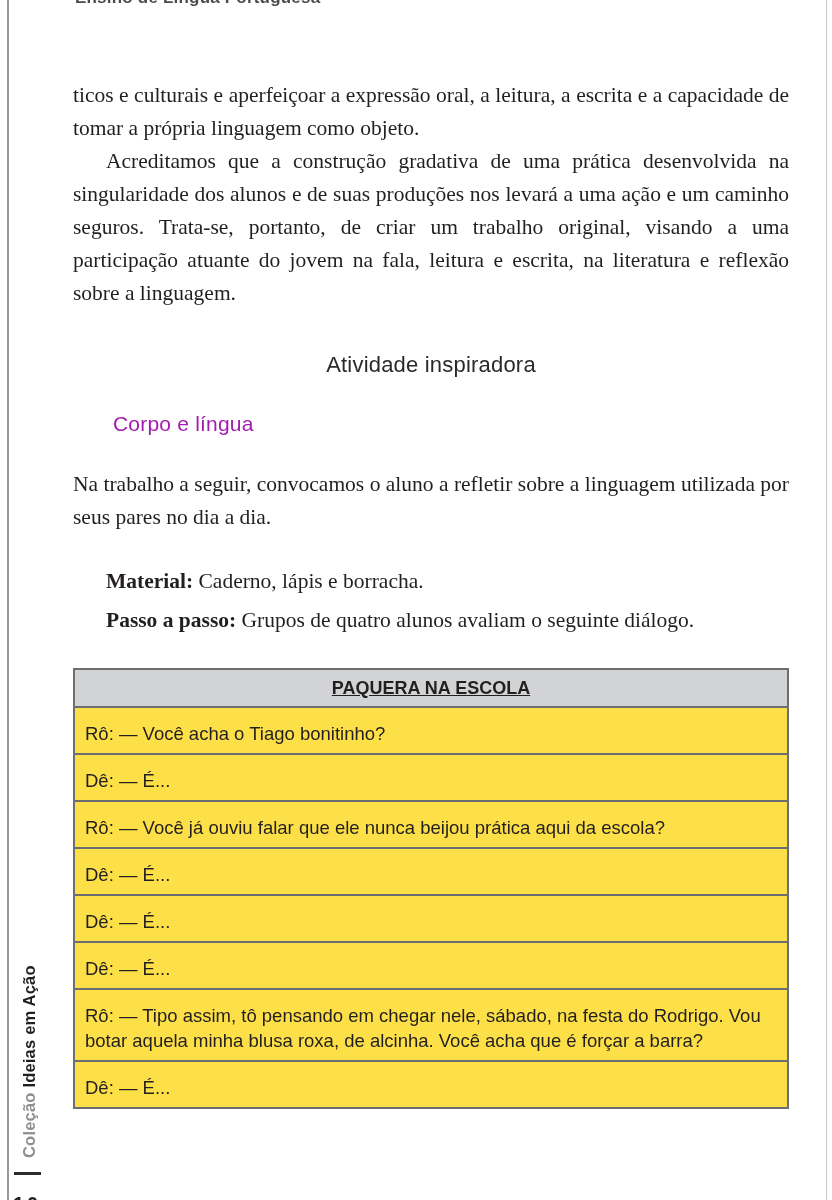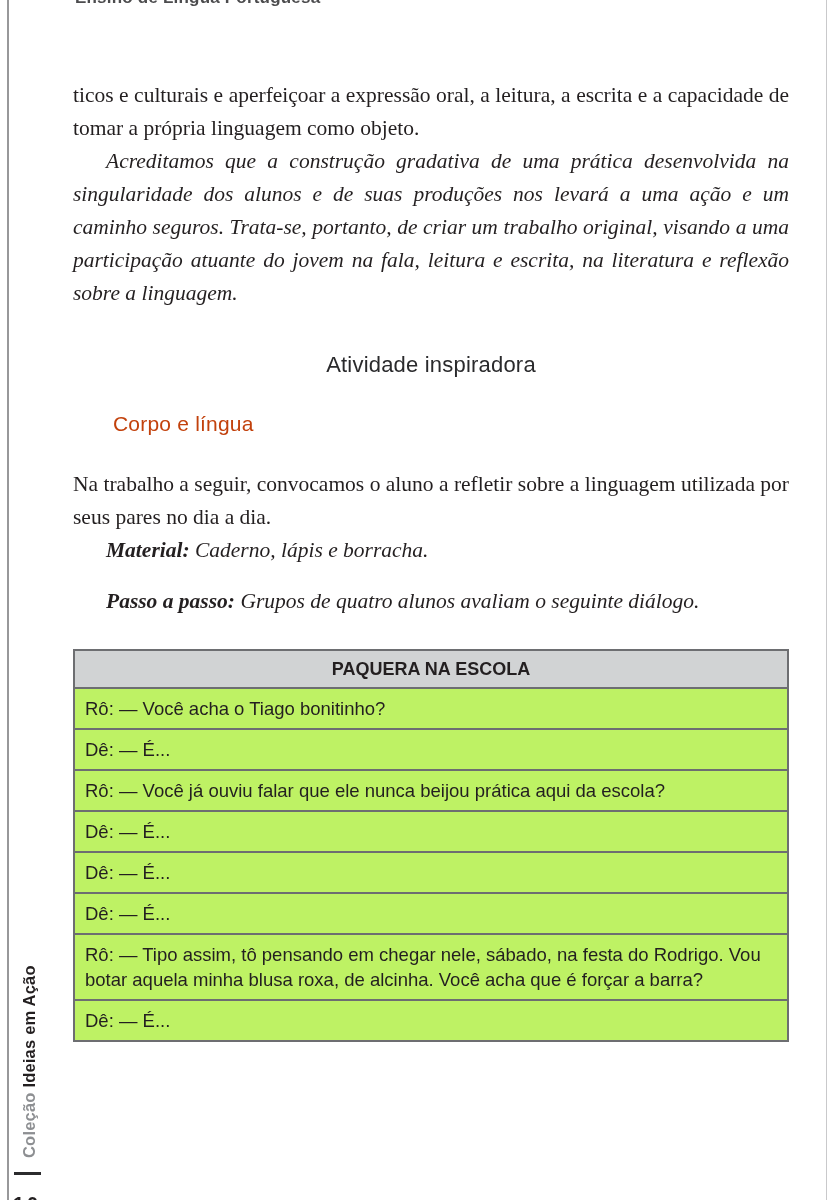--- a/index.html
+++ b/index.html
@@ -28,55 +28,56 @@
   }
   .content {
     position: absolute; left: 73px; top: 0; width: 716px;
   }
   p.body {
     font-size: 21.5px; line-height: 33px;
     text-align: justify; margin: 0;
     hyphens: manual;
   }
   p.p1 { margin-top: 79px; }
-  .indent { text-indent: 33px; font-style: italic; }
+  .indent { text-indent: 33px; }
   h2.section {
     font-family: "Liberation Sans", sans-serif;
     font-size: 22px; font-weight: 400; color: #2a2a2c;
     margin: 42px 0 0 0; letter-spacing: 0.2px; text-align: center;
   }
   h3.subsection {
     font-family: "Liberation Sans", sans-serif;
-    font-size: 21px; font-weight: 400; color: #c2410c;
+    font-size: 21px; font-weight: 400; color: #a21caf;
     margin: 34px 0 0 40px; letter-spacing: 0.2px;
   }
   p.p3 { margin-top: 32px; }
-  p.mline { }
-  p.step { margin-top: 18px; }
+  p.mline { margin-top: 31px; }
+  p.step { margin-top: 6px; }
   .dialog-table {
     margin-top: 31px;
     border: 2px solid #6d6e71;
     font-family: "Liberation Sans", sans-serif;
     font-size: 18.5px;
     color: #231f20;
   }
   .thead {
     background: #d1d3d4;
     border-bottom: 2px solid #6d6e71;
     text-align: center;
     font-weight: 700;
     font-size: 18px;
     padding: 6px 10px;
     line-height: 24px;
+    text-decoration: underline;
   }
   .trow {
-    padding: 7px 14px 7px 10px;
+    padding: 13px 14px 7px 10px;
     line-height: 25px;
     border-bottom: 2px solid #6d6e71;
-    background: #bef264;
+    background: #fde047;
   }
   .trow:last-child { border-bottom: none; }
   .spine {
     position: absolute; left: 20px; top: 1158px;
     transform: rotate(-90deg); transform-origin: 0 0;
     white-space: nowrap;
     font-family: "Liberation Sans", sans-serif;
     font-size: 16.5px; font-weight: 700; color: #231f20;
     letter-spacing: 0.2px;
   }

